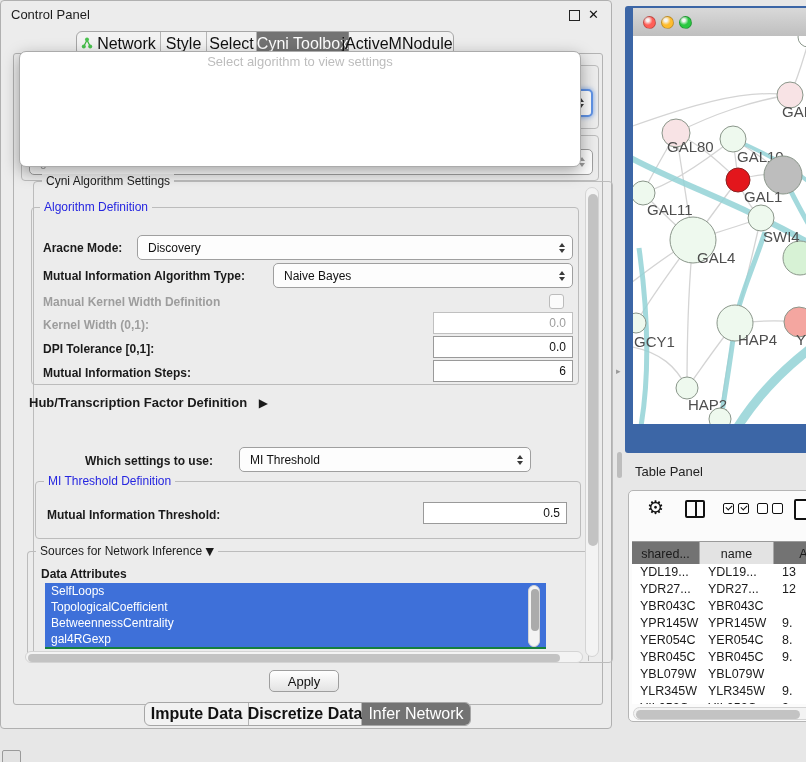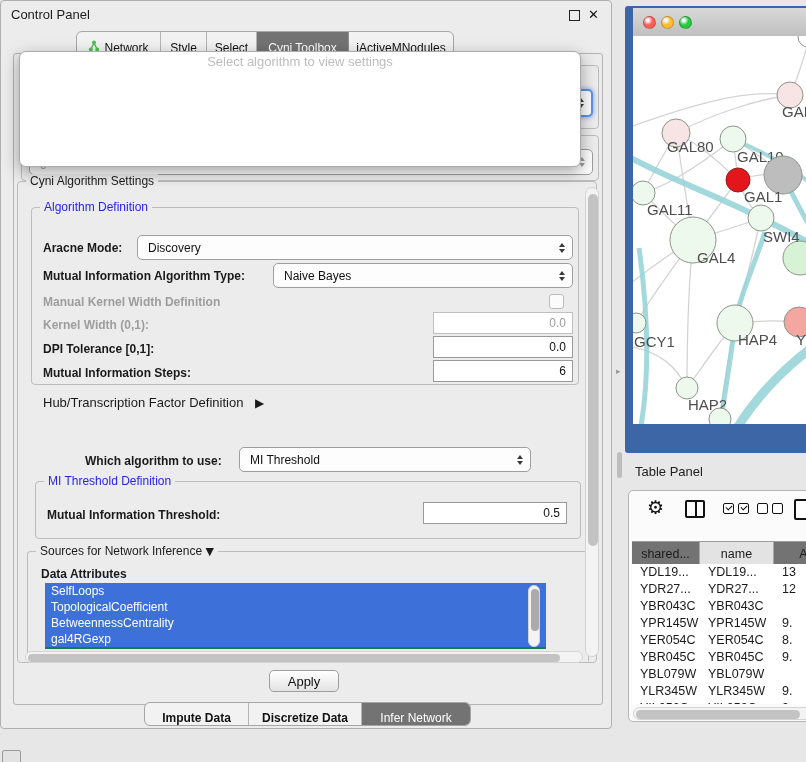--- a/index.html
+++ b/index.html
@@ -8,21 +8,21 @@
   .abs{position:absolute}
   
   .cpanel{position:absolute;left:0;top:6;width:612px;height:729px;background:#ececec;
           border:1px solid #b0b0b0;border-radius:4px;box-sizing:border-box}
   .cp-title{position:absolute;left:10px;top:6px;font-size:13px;color:#1c1c1c}
   .float-ic{position:absolute;right:31px;top:9px;width:9px;height:9px;border:1.5px solid #222}
   .close-ic{position:absolute;right:12px;top:6px;font-size:13px;font-weight:700;color:#111;font-family:"DejaVu Sans",sans-serif}
   
   .tabstrip{position:absolute;left:75px;top:30px;height:23px;display:flex;border:1px solid #a6a6a6;
             border-radius:6px;overflow:hidden;background:#f2f2f2}
-  .tabseg{display:flex;align-items:flex-end;justify-content:center;font-size:12px;color:#111;
+  .tabseg{display:flex;align-items:center;justify-content:center;font-size:16px;color:#111;
           border-right:1px solid #b5b5b5;box-sizing:border-box;white-space:nowrap;gap:4px}
   .tabseg:last-child{border-right:none}
   .tabseg.sel{background:#737373;color:#fff;border-right-color:#8f8f8f}
   
   .inner{position:absolute;left:12px;top:52px;width:590px;height:652px;border:1px solid #b3b3b3;
          border-radius:3px;background:#ececec;box-sizing:border-box}
   
   .grp{position:absolute;border:1px solid #bcbcbc;border-radius:4px;box-sizing:border-box}
   .grp>.legend{position:absolute;top:-8px;left:8px;background:#ececec;padding:0 4px;font-size:12px;
                color:#1c1c1c;white-space:nowrap}
@@ -139,21 +139,21 @@
     <span class="carrows gray">
         <i class="up"></i>
         <i class="dn"></i>
       </span>
   </div>
 
   <div class="popup">
     <div class="hint">Select algorithm to view settings</div>
   </div>
 
-  <div class="grp" style="left:16px;top:180px;width:580px;height:482px">
+  <div class="grp" style="left:32px;top:180px;width:580px;height:482px">
     <span class="legend">Cyni Algorithm Settings</span>
   </div>
 
   <div class="grp" style="left:30px;top:206px;width:548px;height:178px">
     <span class="legend blue">Algorithm Definition</span>
   </div>
   <div class="flabel" style="left:42px;top:240px">Aracne Mode:</div>
   <div class="combo" style="left:136px;top:234px;width:436px;height:25px">
     <span class="ctext">Discovery</span>
     <span class="carrows">
@@ -171,26 +171,26 @@
   </div>
   <div class="flabel dis" style="left:42px;top:294px">Manual Kernel Width Definition</div>
   <div class="chk" style="left:548px;top:293px"></div>
   <div class="flabel dis" style="left:42px;top:317px">Kernel Width (0,1):</div>
   <div class="tfield dis" style="left:432px;top:311px;width:140px;height:22px;border-color:#c0c0c0">0.0</div>
   <div class="flabel" style="left:42px;top:341px">DPI Tolerance [0,1]:</div>
   <div class="tfield" style="left:432px;top:335px;width:140px;height:22px">0.0</div>
   <div class="flabel" style="left:42px;top:365px">Mutual Information Steps:</div>
   <div class="tfield" style="left:432px;top:359px;width:140px;height:22px">6</div>
 
-  <div class="flabel" style="left:42px;top:394px;font-weight:400;font-size:13px">
+  <div class="flabel" style="left:28px;top:394px;font-weight:700;font-size:13px">
     <span>Hub/Transcription Factor Definition</span>
     <span style="margin-left:8px;font-size:12px;font-family:'DejaVu Sans',sans-serif">▶</span>
   </div>
 
-  <div class="flabel" style="left:84px;top:453px">Which algorithm to use:</div>
+  <div class="flabel" style="left:84px;top:453px">Which settings to use:</div>
   <div class="combo" style="left:238px;top:446px;width:292px;height:25px">
     <span class="ctext">MI Threshold</span>
     <span class="carrows">
         <i class="up"></i>
         <i class="dn"></i>
       </span>
   </div>
   <div class="grp" style="left:34px;top:480px;width:546px;height:58px">
     <span class="legend blue">MI Threshold Definition</span>
   </div>

